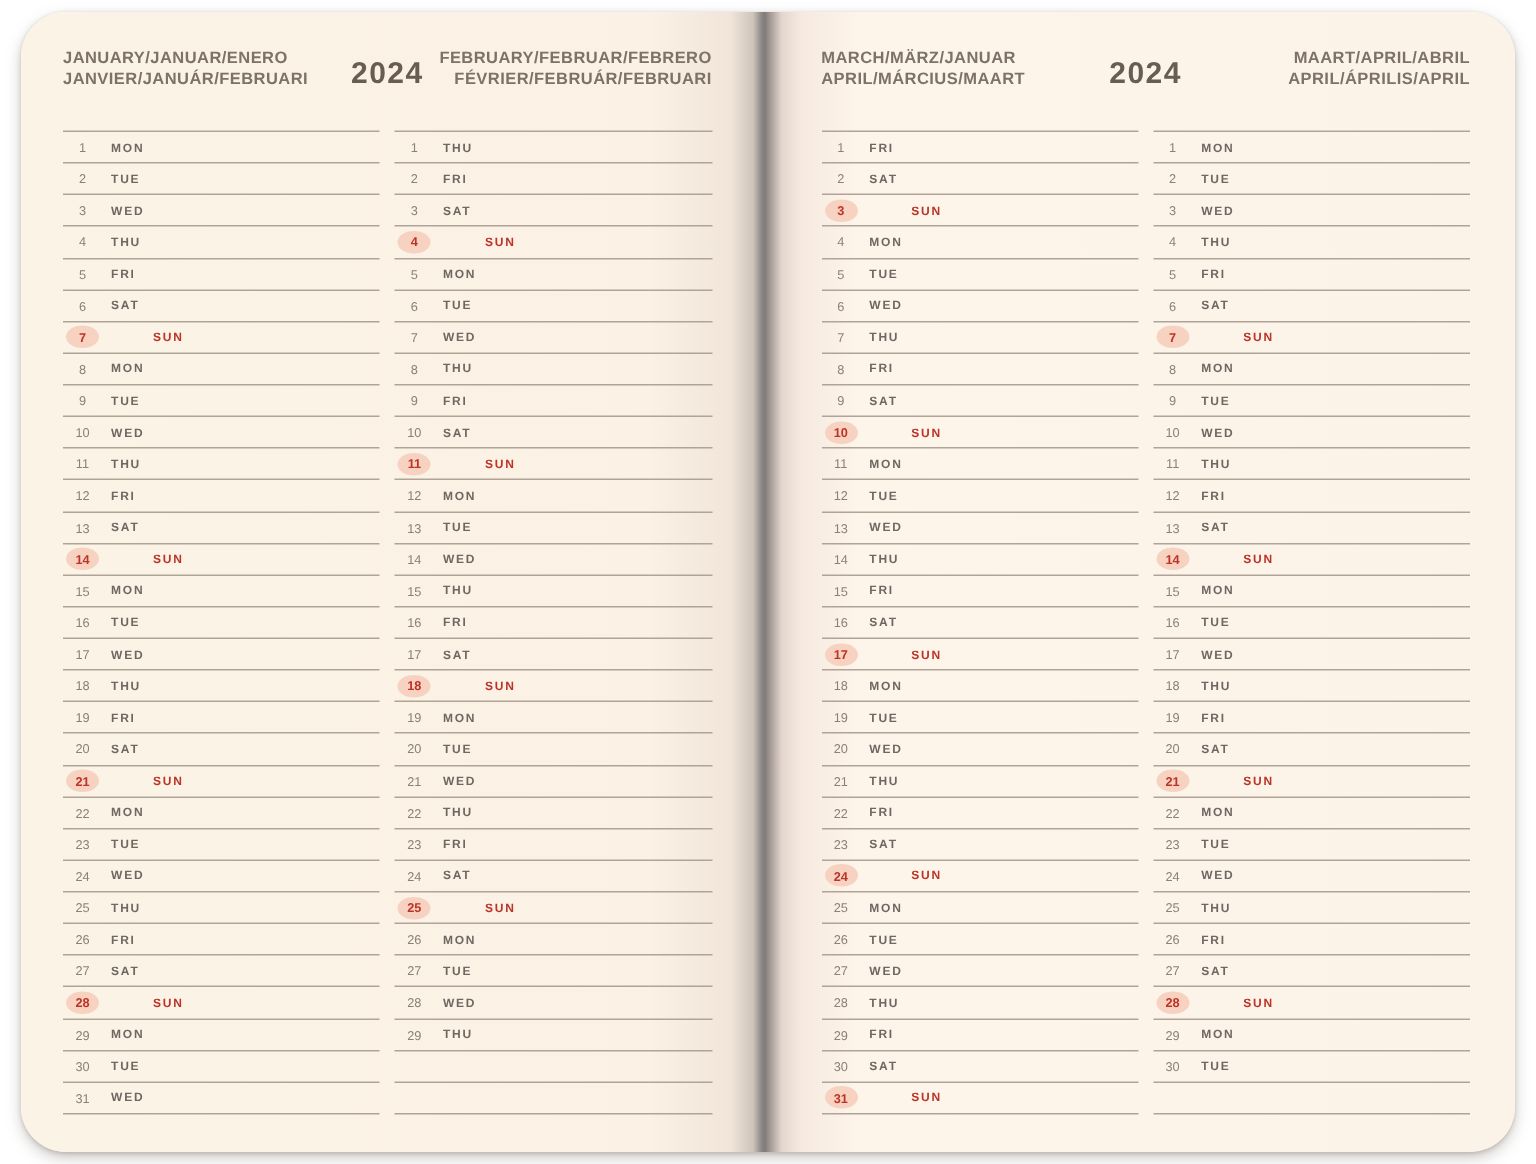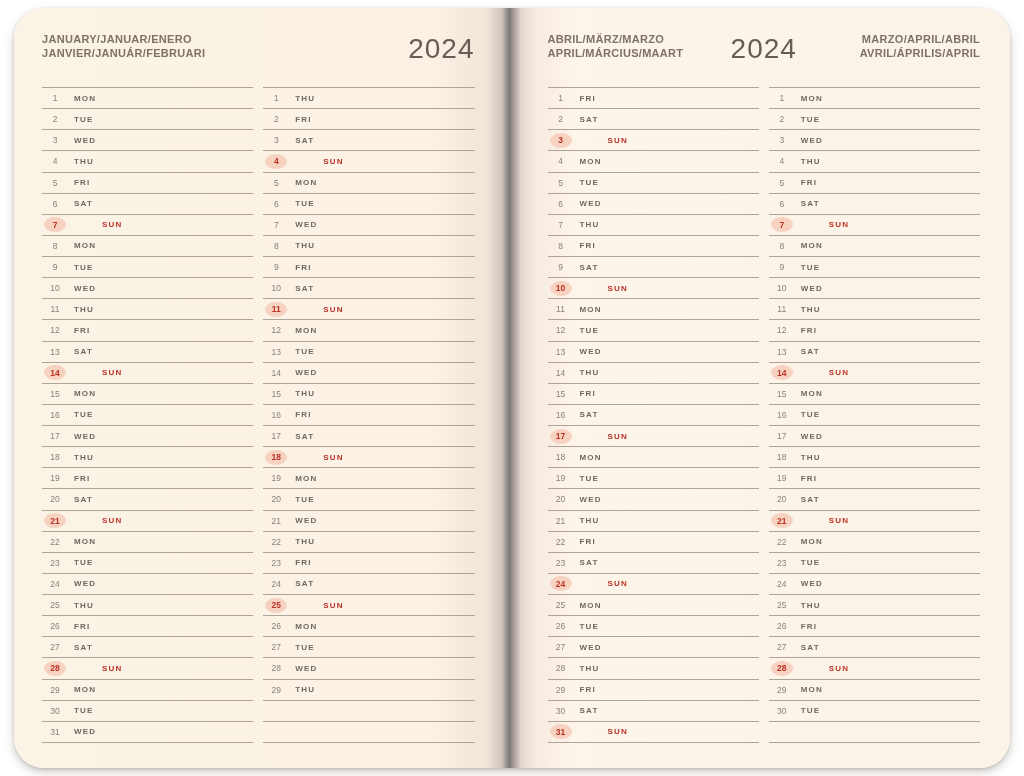--- a/index.html
+++ b/index.html
@@ -19,21 +19,21 @@
   .page{flex:1;box-sizing:border-box;padding-top:25px;position:relative;}
   .page.left{padding-left:28px;padding-right:33px;}
   .page.right{padding-left:40px;padding-right:30px;}
   .page-header{display:flex;align-items:flex-end;}
   .mtitle{
     flex:1;font-size:11px;line-height:13.5px;font-weight:bold;
     letter-spacing:0.3px;color:#7e7266;
   }
   .mtitle.right{text-align:right;}
   .year{
-    flex:0 0 auto;font-size:28px;line-height:22px;font-weight:normal;
+    flex:0 0 auto;font-size:20px;line-height:22px;font-weight:bold;
     color:#675d52;letter-spacing:1px;margin-top:4px;
   }
   .cols{display:flex;gap:10px;margin-top:27px;}
   .col{flex:1;border-top:1px solid #b0a498;}
   .drow{
     box-sizing:border-box;height:21.13px;border-bottom:1px solid #b0a498;
     display:flex;align-items:center;
   }
   .num{
     width:22px;height:15px;margin-left:2px;border-radius:50%;
@@ -52,20 +52,24 @@
 
 <div class="book">
 
   <div class="page left">
     <div class="page-header">
       <div class="mtitle">
         <div>JANUARY/JANUAR/ENERO</div>
         <div>JANVIER/JANUÁR/FEBRUARI</div>
       </div>
       <div class="year">2024</div>
+      <div class="mtitle right">
+        <div>FEBRUARY/FEBRUAR/FEBRERO</div>
+        <div>FÉVRIER/FEBRUÁR/FEBRUARI</div>
+      </div>
     </div>
     <div class="cols">
       <div class="col">
           <div class="drow">
             <span class="num">1</span>
             <span class="dayname">MON</span>
           </div>
           <div class="drow">
             <span class="num">2</span>
             <span class="dayname">TUE</span>
@@ -306,27 +310,27 @@
           </div>
           <div class="drow"></div>
           <div class="drow"></div>
         </div>
     </div>
   </div>
 
   <div class="page right">
     <div class="page-header">
       <div class="mtitle">
-        <div>ABRIL/MÄRZ/MARZO</div>
+        <div>MARCH/MÄRZ/JANUAR</div>
         <div>APRIL/MÁRCIUS/MAART</div>
       </div>
       <div class="year">2024</div>
       <div class="mtitle right">
-        <div>MARZO/APRIL/ABRIL</div>
-        <div>AVRIL/ÁPRILIS/APRIL</div>
+        <div>MAART/APRIL/ABRIL</div>
+        <div>APRIL/ÁPRILIS/APRIL</div>
       </div>
     </div>
     <div class="cols">
       <div class="col">
           <div class="drow">
             <span class="num">1</span>
             <span class="dayname">FRI</span>
           </div>
           <div class="drow">
             <span class="num">2</span>

